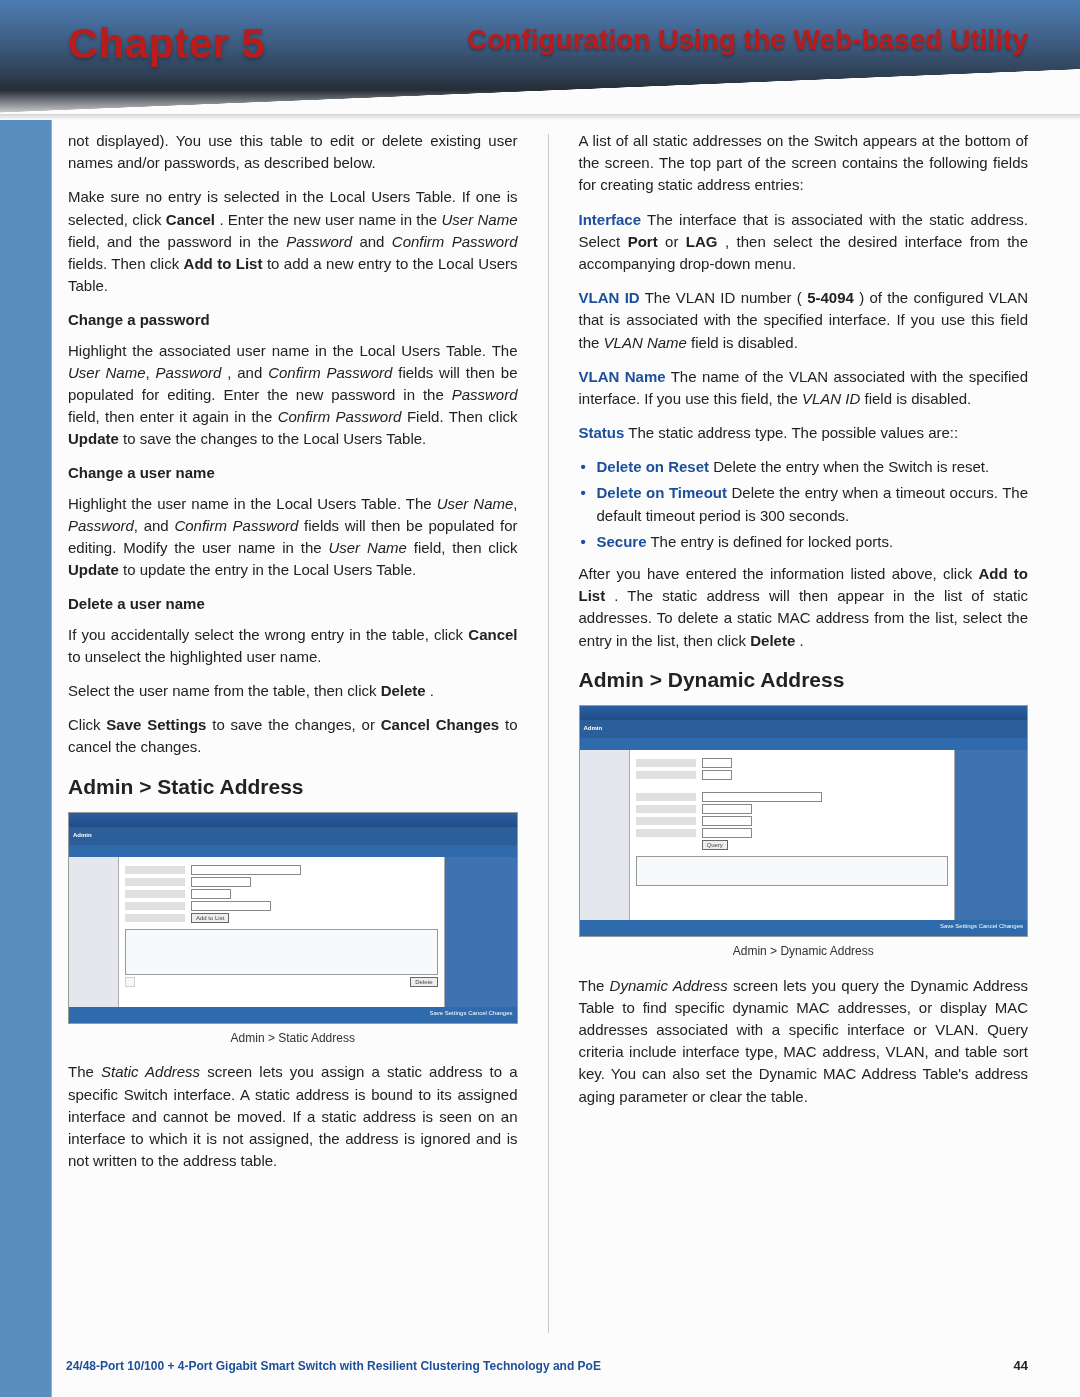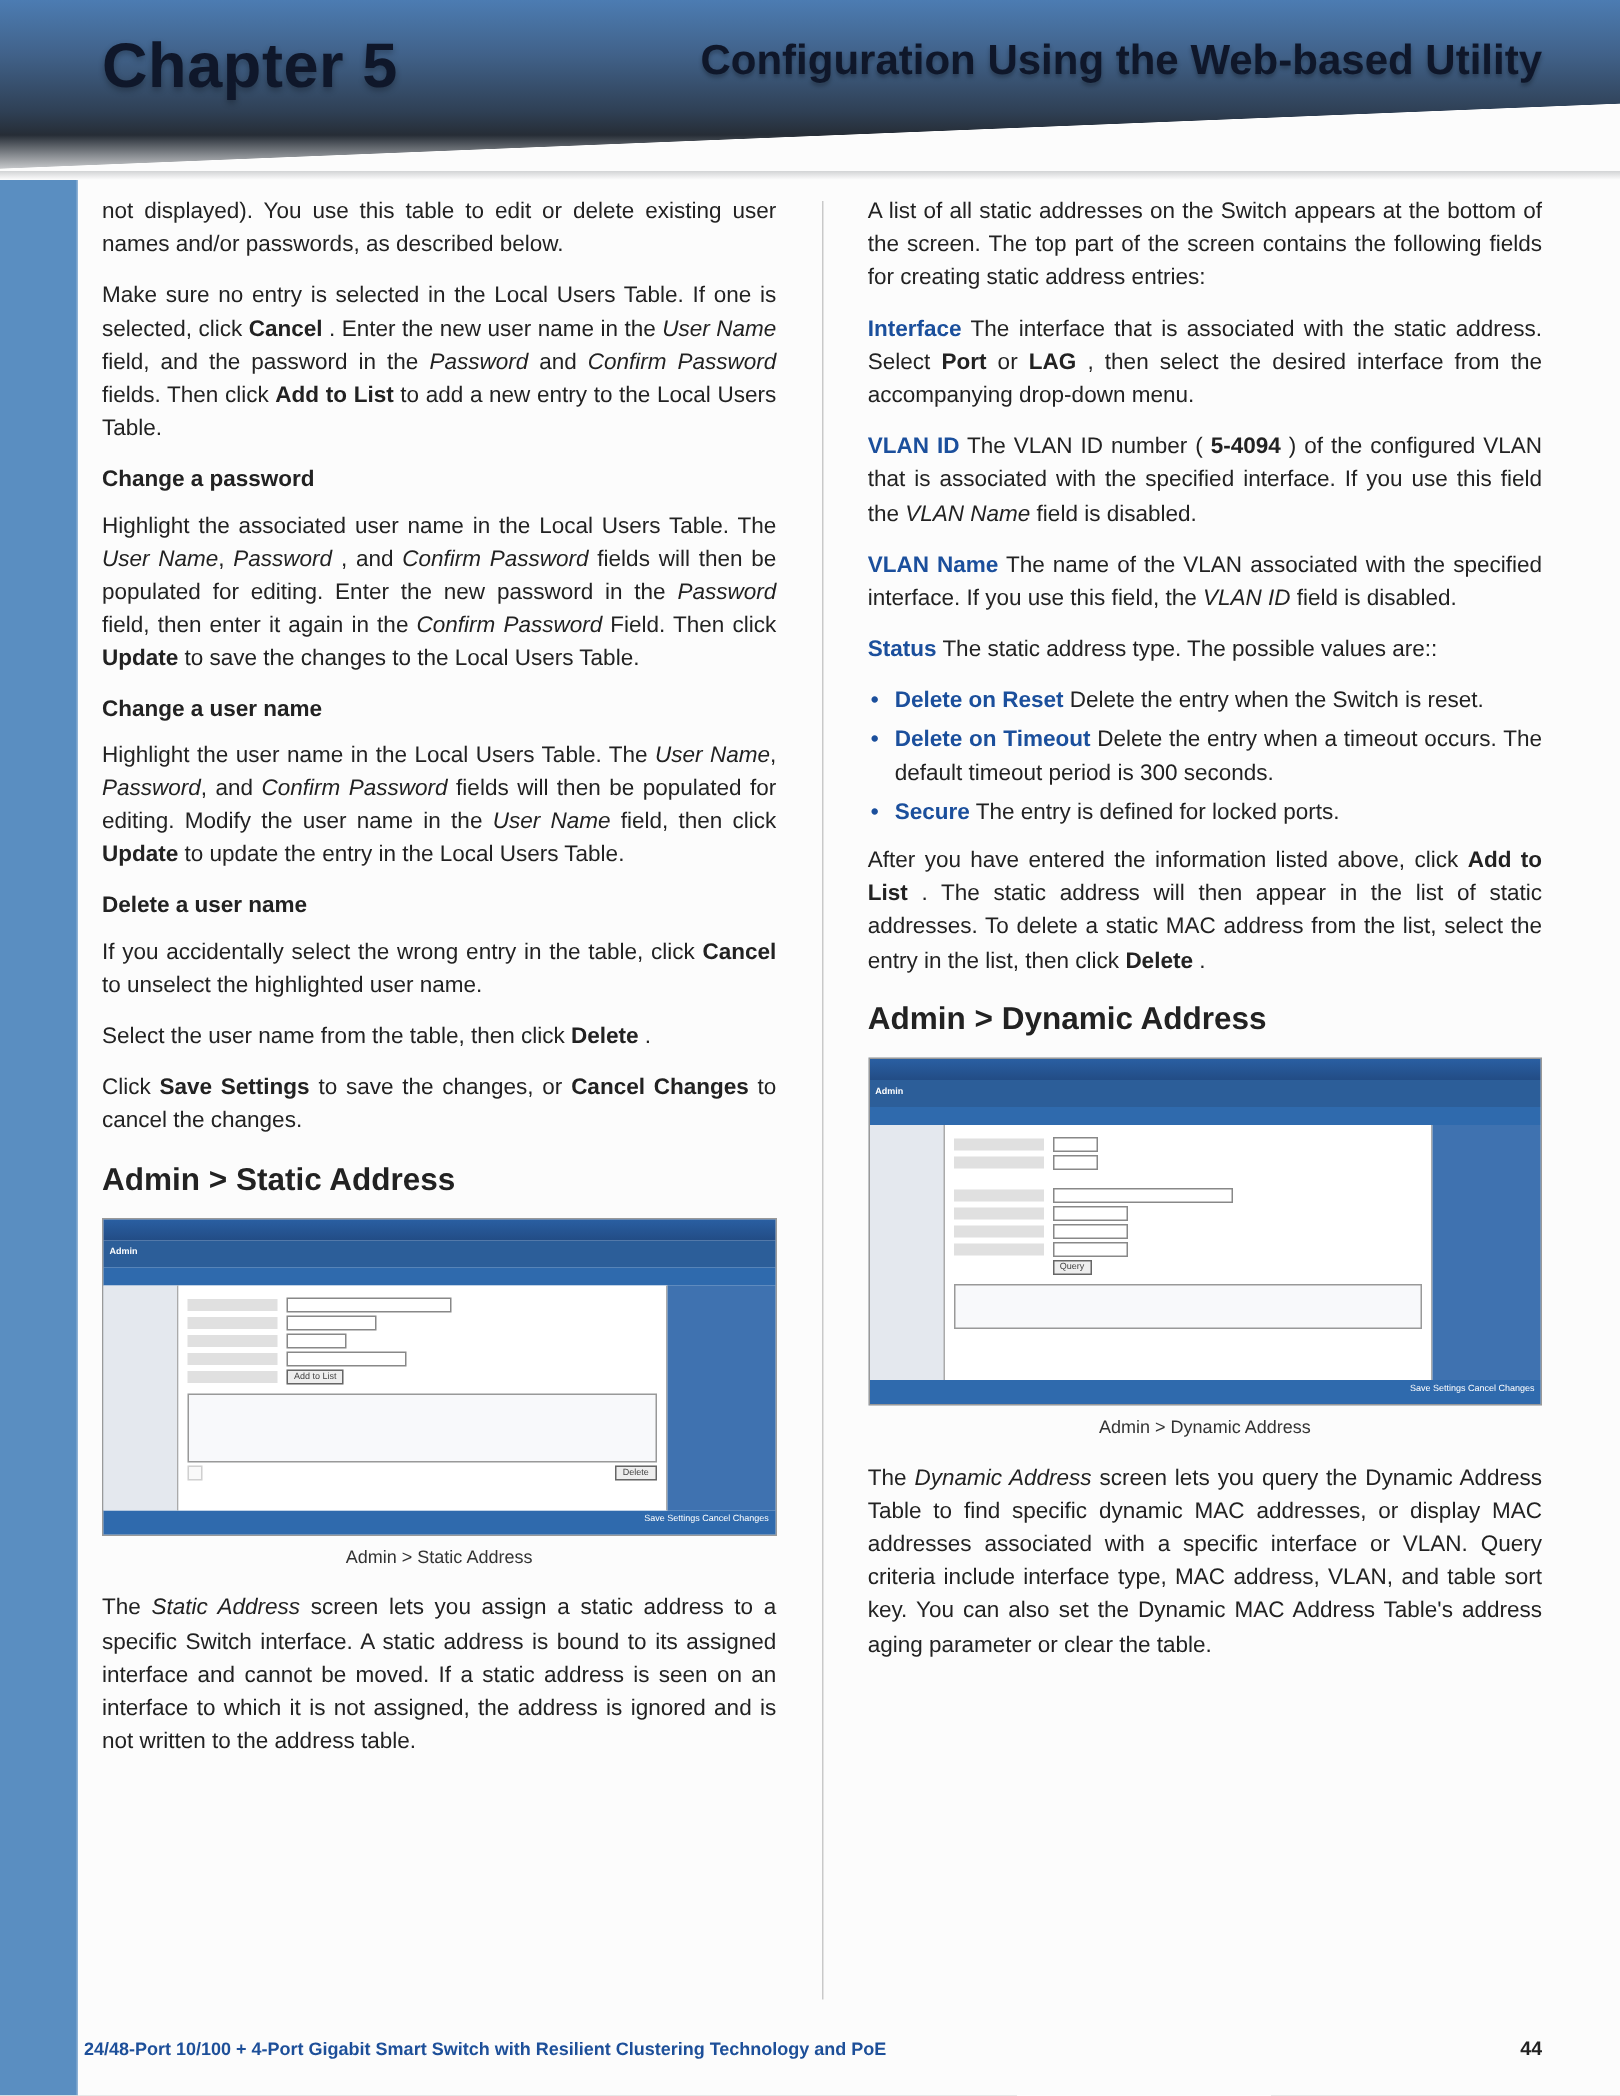--- a/index.html
+++ b/index.html
@@ -6,21 +6,21 @@
   html, body { width: 1080px; height: 1397px; font-family: "Segoe UI", "Liberation Sans", Arial, sans-serif; background:#d8d8d8; }
   .page { width: 1080px; height: 1397px; position: relative; overflow: hidden; background:#fcfcfc; }
 
   
   .band { position:absolute; left:0; top:0; right:0; height:120px;
     background: linear-gradient(to bottom, #4c7cb2 0%, #41628a 30%, #2f4055 62%, #262d36 75%, #fdfdfd 100%);
   }
   .band-slant { position:absolute; left:0; right:0; top:68px; height:46px;
     background: linear-gradient(-2.3deg, #fcfcfc 50%, rgba(255,255,255,0) 50.5%);
   }
-  .hdr { position:absolute; top:20px; left:68px; right:52px; display:flex; justify-content:space-between; align-items:flex-start; color:#0f172a; }
+  .hdr { position:absolute; top:20px; left:68px; right:52px; display:flex; justify-content:space-between; align-items:flex-start; color:#b91c1c; }
   .hdr .chapter { font-size:42px; font-weight:700; letter-spacing:0.4px; text-shadow:0 2px 4px rgba(0,0,0,.3); }
   .hdr .chtitle { font-size:28px; font-weight:700; margin-top:4px; text-shadow:0 2px 3px rgba(0,0,0,.3); }
 
   
   .lstripe { position:absolute; left:0; top:0; bottom:0; width:52px; background:#5a8ec1; border-right:1px solid #8eb1d5; }
 
   .content { position:absolute; left:68px; right:52px; top:130px; bottom:60px; display:flex; gap:30px; }
   .col { flex:1; font-size:15px; line-height:1.48; color:#222; }
   .col p { margin-bottom:12px; text-align:justify; }
   .vsep { width:1px; background:#c9c9c9; margin-top:4px; margin-bottom:4px; }
@@ -48,21 +48,21 @@
   .main { flex:1; background:#fff; border-right:1px solid #aaa; padding:6px; }
   .hsb { width:72px; background:#3f72b0; color:#cfe2ff; padding:4px; font-size:5px; line-height:1.2; }
   .row { display:flex; gap:6px; margin:2px 0; align-items:center; }
   .lbl { width:60px; height:8px; background:#e0e0e0; }
   .inp { width:60px; height:10px; background:#fff; border:1px solid #888; }
   .btn { border:1px solid #666; background:#eee; padding:0 4px; height:10px; display:inline-block; }
   .tbl { height:46px; border:1px solid #999; margin-top:6px; background:#f8f9fb; }
   .foot { height:16px; background:#2f6aad; color:#fff; text-align:right; padding:2px 4px; font-size:6px; }
   .cap { text-align:center; font-size:12px; color:#333; margin:6px 0 14px; }
 
-  .footer { position:absolute; left:56px; right:52px; bottom:24px; display:flex; justify-content:space-between; align-items:flex-end; }
+  .footer { position:absolute; left:66px; right:52px; bottom:24px; display:flex; justify-content:space-between; align-items:flex-end; }
   .footer .prod { font-size:12px; font-weight:700; color:#1d4f99; }
   .footer .pg { font-size:13px; font-weight:700; color:#222; } 
 </style>
 </head>
 <body>
 
 <div class="page">
   <div class="lstripe"></div>
   <div class="band"></div>
   <div class="band-slant"></div>

